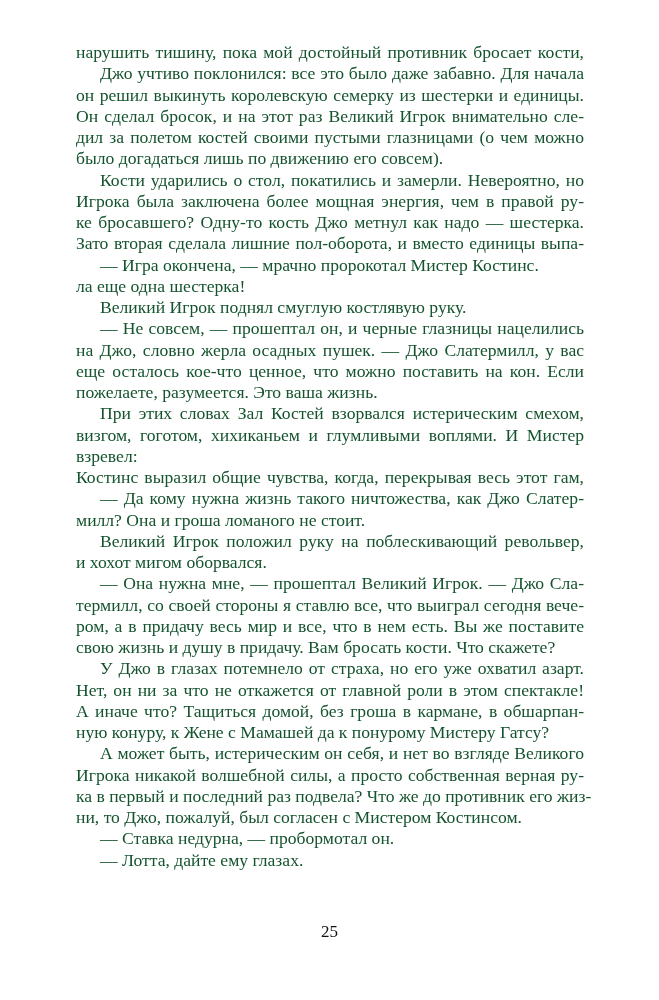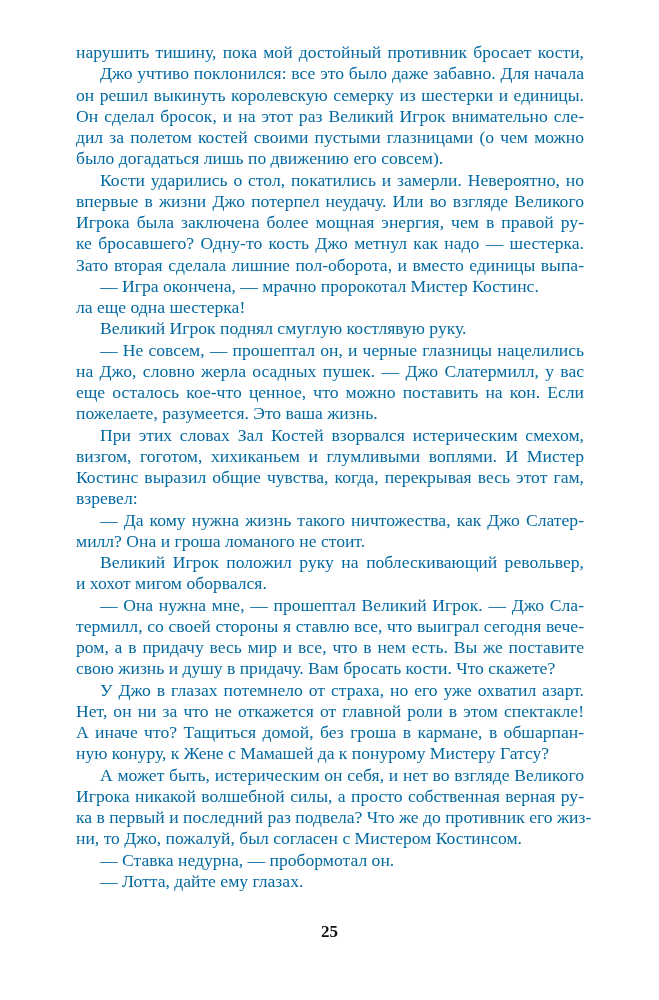--- a/index.html
+++ b/index.html
@@ -5,70 +5,69 @@
   html, body { margin: 0; padding: 0; background: #ffffff; }
   body { width: 659px; height: 1000px; position: relative; overflow: hidden; }
   .page {
     position: absolute;
     left: 76px;
     top: 42px;
     width: 508px;
     font-family: "Liberation Serif", "DejaVu Serif", serif;
     font-size: 17.6px;
     line-height: 21.25px;
-    color: #0369a1;
+    color: #14532d;
     text-align: justify;
   }
   .line {
     display: block;
     white-space: nowrap;
     text-align-last: justify;
     height: 21.25px;
     overflow: visible;
   }
   .line.last { text-align-last: left; }
   .line.indent { padding-left: 24px; }
   .page-number {
     position: absolute;
     top: 922px;
     left: 0;
     width: 659px;
     text-align: center;
     font-family: "Liberation Serif", "DejaVu Serif", serif;
     font-size: 17px;
-    font-weight: bold;
+    font-weight: normal;
     color: #111111;
   }
 </style>
 </head>
 <body>
 
 <div class="page" id="page-body">
     <span class="line">нарушить тишину, пока мой достойный противник бросает кости,</span>
     <span class="line indent">Джо учтиво поклонился: все это было даже забавно. Для начала</span>
     <span class="line">он решил выкинуть королевскую семерку из шестерки и единицы.</span>
     <span class="line">Он сделал бросок, и на этот раз Великий Игрок внимательно сле-</span>
     <span class="line">дил за полетом костей своими пустыми глазницами (о чем можно</span>
     <span class="line last">было догадаться лишь по движению его совсем).</span>
     <span class="line indent">Кости ударились о стол, покатились и замерли. Невероятно, но</span>
-    <span class="line">впервые в жизни Джо потерпел неудачу. Или во взгляде Великого</span>
     <span class="line">Игрока была заключена более мощная энергия, чем в правой ру-</span>
     <span class="line">ке бросавшего? Одну-то кость Джо метнул как надо — шестерка.</span>
     <span class="line">Зато вторая сделала лишние пол-оборота, и вместо единицы выпа-</span>
     <span class="line indent last">— Игра окончена, — мрачно пророкотал Мистер Костинс.</span>
     <span class="line last">ла еще одна шестерка!</span>
     <span class="line indent last">Великий Игрок поднял смуглую костлявую руку.</span>
     <span class="line indent">— Не совсем, — прошептал он, и черные глазницы нацелились</span>
     <span class="line">на Джо, словно жерла осадных пушек. — Джо Слатермилл, у вас</span>
     <span class="line">еще осталось кое-что ценное, что можно поставить на кон. Если</span>
     <span class="line last">пожелаете, разумеется. Это ваша жизнь.</span>
     <span class="line indent">При этих словах Зал Костей взорвался истерическим смехом,</span>
     <span class="line">визгом, гоготом, хихиканьем и глумливыми воплями. И Мистер</span>
+    <span class="line last">взревел:</span>
     <span class="line">Костинс выразил общие чувства, когда, перекрывая весь этот гам,</span>
-    <span class="line last">взревел:</span>
     <span class="line indent">— Да кому нужна жизнь такого ничтожества, как Джо Слатер-</span>
     <span class="line last">милл? Она и гроша ломаного не стоит.</span>
     <span class="line indent">Великий Игрок положил руку на поблескивающий револьвер,</span>
     <span class="line last">и хохот мигом оборвался.</span>
     <span class="line indent">— Она нужна мне, — прошептал Великий Игрок. — Джо Сла-</span>
     <span class="line">термилл, со своей стороны я ставлю все, что выиграл сегодня вече-</span>
     <span class="line">ром, а в придачу весь мир и все, что в нем есть. Вы же поставите</span>
     <span class="line last">свою жизнь и душу в придачу. Вам бросать кости. Что скажете?</span>
     <span class="line indent">У Джо в глазах потемнело от страха, но его уже охватил азарт.</span>
     <span class="line">Нет, он ни за что не откажется от главной роли в этом спектакле!</span>

